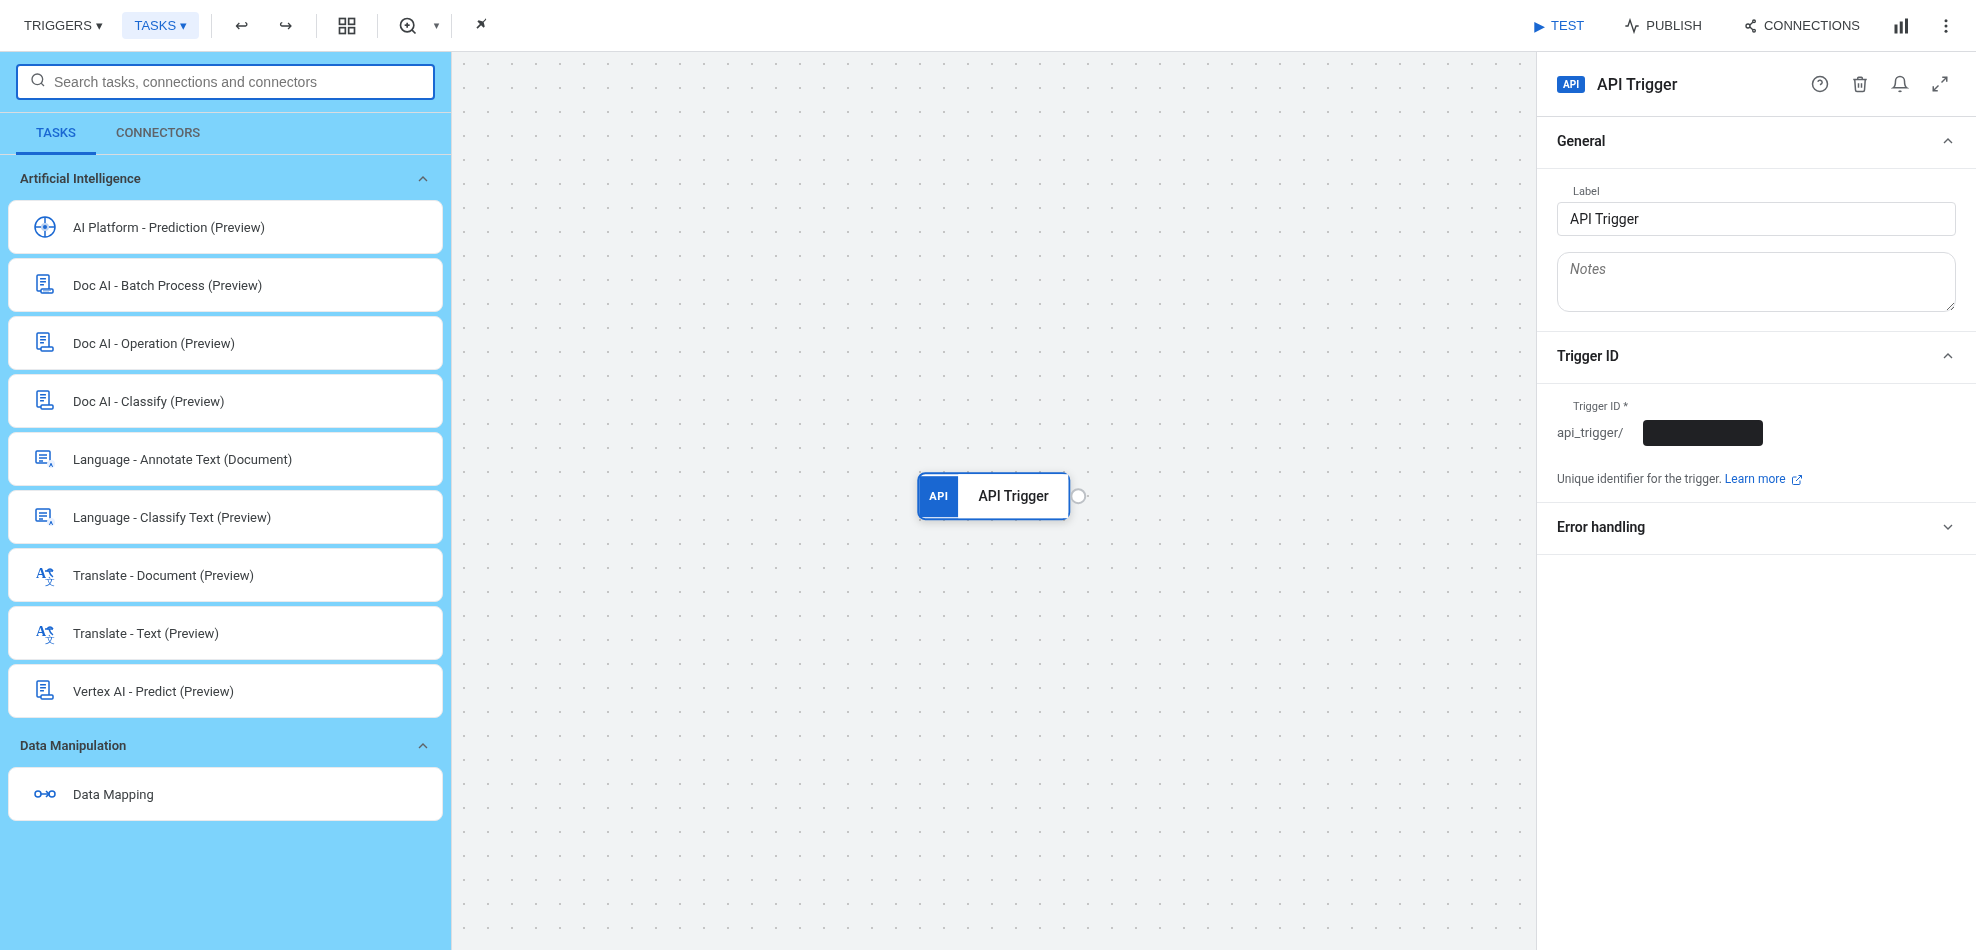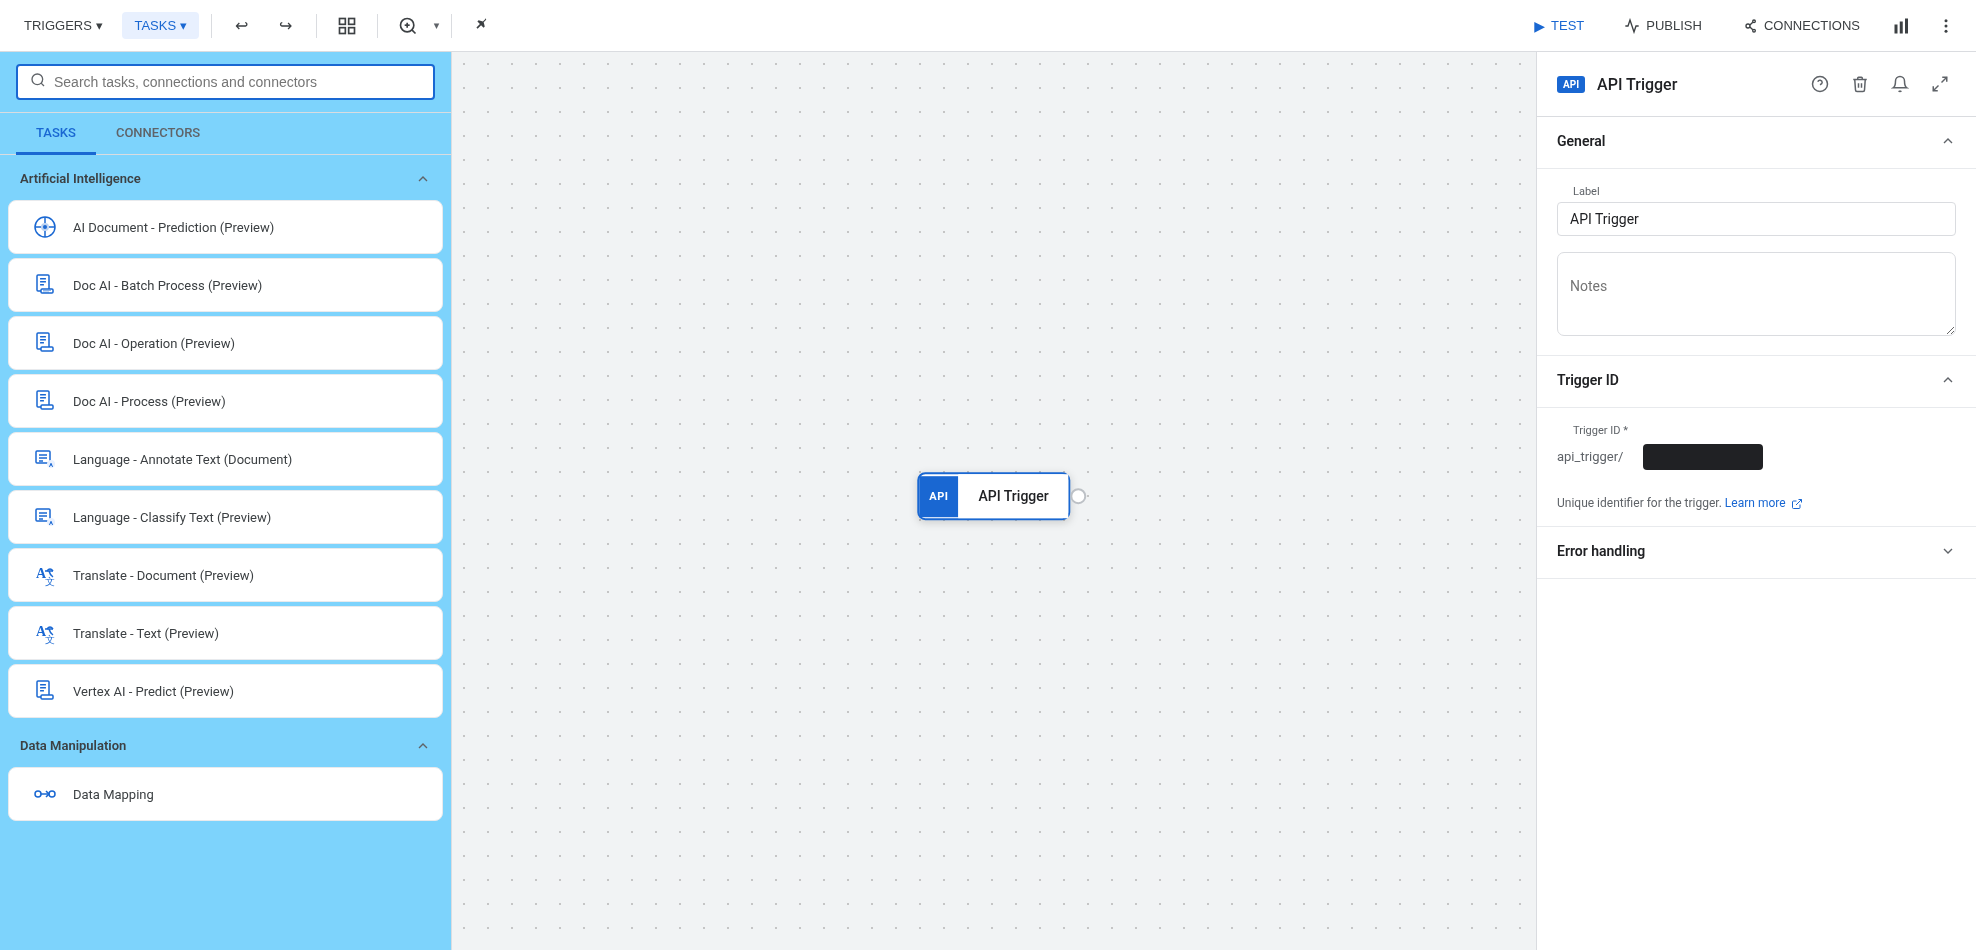--- a/index.html
+++ b/index.html
@@ -330,29 +330,30 @@
       padding: 8px 12px;
       border: 1px solid #dadce0;
       border-radius: 4px;
       font-size: 14px;
       color: #202124;
       outline: none;
       font-family: inherit;
     }
     .form-textarea {
       width: 100%;
-      padding: 25px 12px;
+      padding: 8px 12px;
       border: 1px solid #dadce0;
-      border-radius: 7px;
+      border-radius: 12px;
       font-size: 14px;
       color: #202124;
       outline: none;
       font-family: inherit;
       resize: vertical;
       min-height: 60px;
+      font-style: italic;
     }
     .trigger-id-row {
       display: flex;
       align-items: center;
       gap: 16px;
       margin-bottom: 24px;
     }
     .trigger-id-prefix {
       font-size: 13px;
       color: #5f6368;
@@ -509,21 +510,21 @@
           <svg width="24" height="24" viewBox="0 0 24 24" fill="none">
             <circle cx="12" cy="12" r="10" stroke="#1967d2" stroke-width="1.5"></circle>
             <circle cx="12" cy="12" r="4" fill="#1967d2" opacity="0.3"></circle>
             <circle cx="12" cy="12" r="2" fill="#1967d2"></circle>
             <line x1="12" y1="2" x2="12" y2="8" stroke="#1967d2" stroke-width="1.5"></line>
             <line x1="12" y1="16" x2="12" y2="22" stroke="#1967d2" stroke-width="1.5"></line>
             <line x1="2" y1="12" x2="8" y2="12" stroke="#1967d2" stroke-width="1.5"></line>
             <line x1="16" y1="12" x2="22" y2="12" stroke="#1967d2" stroke-width="1.5"></line>
           </svg>
         </div>
-        <span class="task-label">AI Document - Prediction (Preview)</span>
+        <span class="task-label">AI Platform - Prediction (Preview)</span>
       </div>
 
       <div class="task-item">
         <div class="task-icon">
           <svg width="24" height="24" viewBox="0 0 24 24" fill="none">
             <rect x="4" y="2" width="12" height="16" rx="1" stroke="#1967d2" stroke-width="1.5"></rect>
             <rect x="7" y="5" width="6" height="1.5" fill="#1967d2" rx="0.5"></rect>
             <rect x="7" y="8" width="6" height="1.5" fill="#1967d2" rx="0.5"></rect>
             <rect x="7" y="11" width="4" height="1.5" fill="#1967d2" rx="0.5"></rect>
             <rect x="8" y="16" width="12" height="4" rx="1" stroke="#1967d2" stroke-width="1.5" fill="white"></rect>
@@ -550,21 +551,21 @@
       <div class="task-item">
         <div class="task-icon">
           <svg width="24" height="24" viewBox="0 0 24 24" fill="none">
             <rect x="4" y="2" width="12" height="16" rx="1" stroke="#1967d2" stroke-width="1.5"></rect>
             <rect x="7" y="5" width="6" height="1.5" fill="#1967d2" rx="0.5"></rect>
             <rect x="7" y="8" width="6" height="1.5" fill="#1967d2" rx="0.5"></rect>
             <rect x="7" y="11" width="4" height="1.5" fill="#1967d2" rx="0.5"></rect>
             <rect x="8" y="16" width="12" height="4" rx="1" stroke="#1967d2" stroke-width="1.5" fill="white"></rect>
           </svg>
         </div>
-        <span class="task-label">Doc AI - Process (Preview)</span>
+        <span class="task-label">Doc AI - Classify (Preview)</span>
       </div>
 
       <div class="task-item">
         <div class="task-icon">
           <svg width="24" height="24" viewBox="0 0 24 24" fill="none">
             <rect x="3" y="4" width="14" height="12" rx="1" stroke="#1967d2" stroke-width="1.5"></rect>
             <line x1="6" y1="8" x2="14" y2="8" stroke="#1967d2" stroke-width="1.5"></line>
             <line x1="6" y1="11" x2="14" y2="11" stroke="#1967d2" stroke-width="1.5"></line>
             <line x1="6" y1="14" x2="10" y2="14" stroke="#1967d2" stroke-width="1.5"></line>
             <circle cx="18" cy="17" r="4" fill="#e8f0fe"></circle>

